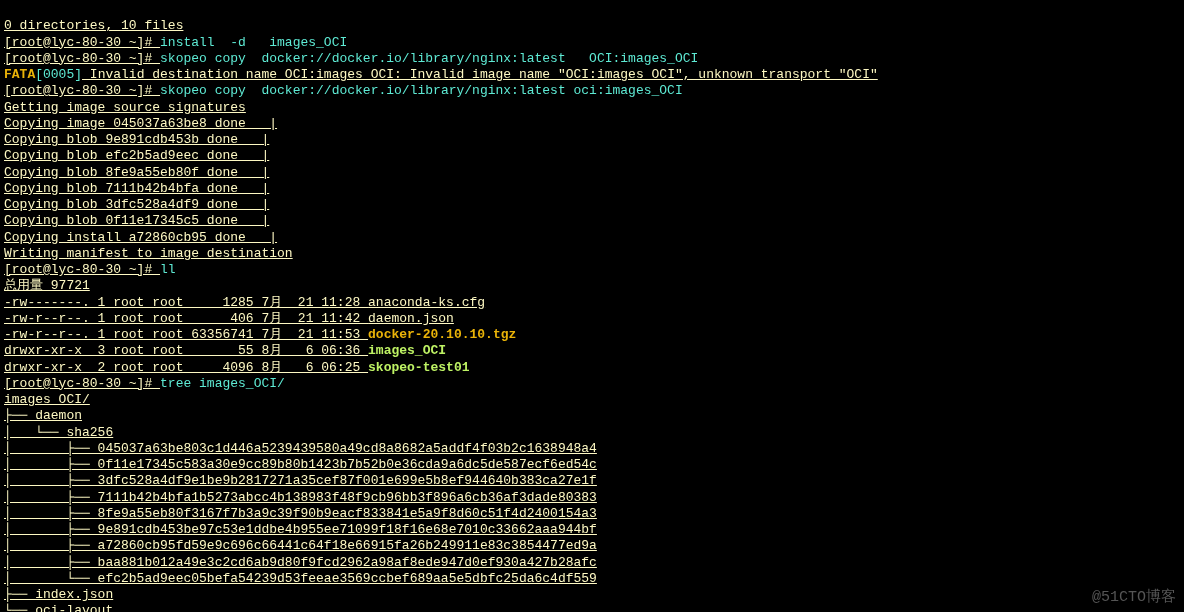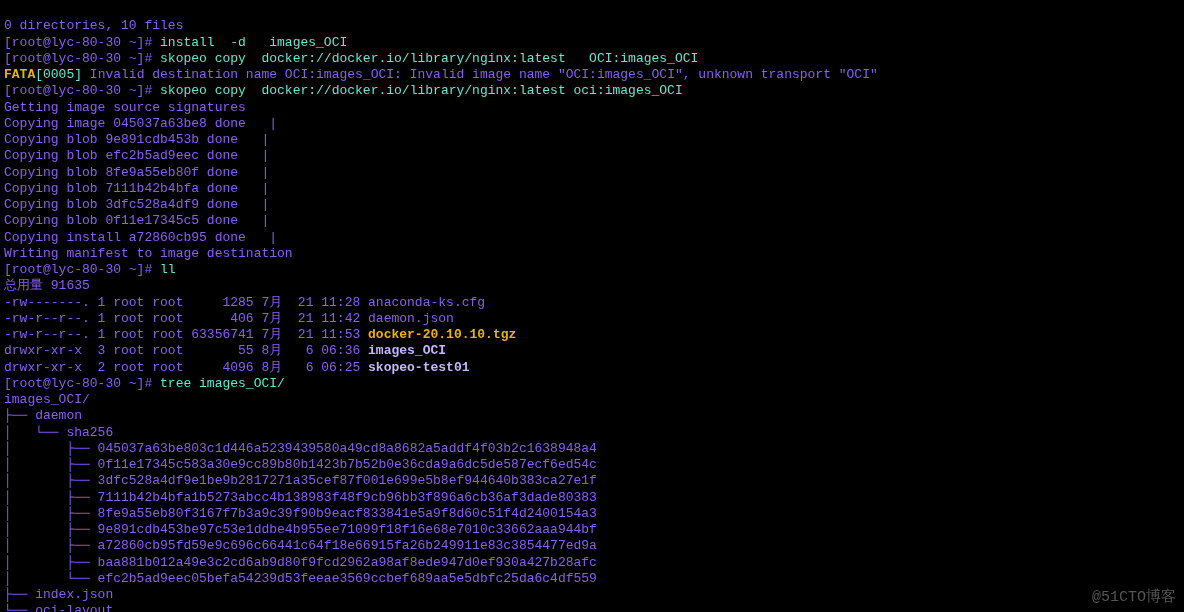--- a/index.html
+++ b/index.html
@@ -12,24 +12,24 @@
     color: #0f0;
     width: 1184px;
     height: 612px;
     overflow: hidden;
     position: relative;
   }
   .terminal {
     padding: 2px 4px;
     white-space: pre;
   }
-  .green        { color: #8b5cf6; }
+  .green        { color: #fef9c3; text-decoration: underline; }
   .white        { color: #5eead4; }
   .red          { color: #eab308; }
-  .magenta      { color: #c4b5fd; }
+  .magenta      { color: #bef264; }
   .bold         { font-weight: bold; }
   .watermark {
     position: absolute;
     bottom: 4px;
     right: 8px;
     color: #555;
     font-size: 15px;
   }
 </style>
 </head>
@@ -45,21 +45,21 @@
 <span class="green">Copying image 045037a63be8 done   |</span>
 <span class="green">Copying blob 9e891cdb453b done   |</span>
 <span class="green">Copying blob efc2b5ad9eec done   |</span>
 <span class="green">Copying blob 8fe9a55eb80f done   |</span>
 <span class="green">Copying blob 7111b42b4bfa done   |</span>
 <span class="green">Copying blob 3dfc528a4df9 done   |</span>
 <span class="green">Copying blob 0f11e17345c5 done   |</span>
 <span class="green">Copying install a72860cb95 done   |</span>
 <span class="green">Writing manifest to image destination</span>
 <span class="green">[root@lyc-80-30 ~]# </span><span class="white">ll</span>
-<span class="green">总用量 91635</span>
+<span class="green">总用量 97721</span>
 <span class="green">-rw-------. 1 root root     1285 7月  21 11:28 </span><span class="green">anaconda-ks.cfg</span>
 <span class="green">-rw-r--r--. 1 root root      406 7月  21 11:42 </span><span class="green">daemon.json</span>
 <span class="green">-rw-r--r--. 1 root root 63356741 7月  21 11:53 </span><span class="red bold">docker-20.10.10.tgz</span>
 <span class="green">drwxr-xr-x  3 root root       55 8月   6 06:36 </span><span class="magenta bold">images_OCI</span>
 <span class="green">drwxr-xr-x  2 root root     4096 8月   6 06:25 </span><span class="magenta bold">skopeo-test01</span>
 <span class="green">[root@lyc-80-30 ~]# </span><span class="white">tree images_OCI/</span>
 <span class="green">images_OCI/</span>
 <span class="green">├── daemon</span>
 <span class="green">│   └── sha256</span>
 <span class="green">│       ├── 045037a63be803c1d446a5239439580a49cd8a8682a5addf4f03b2c1638948a4</span>

